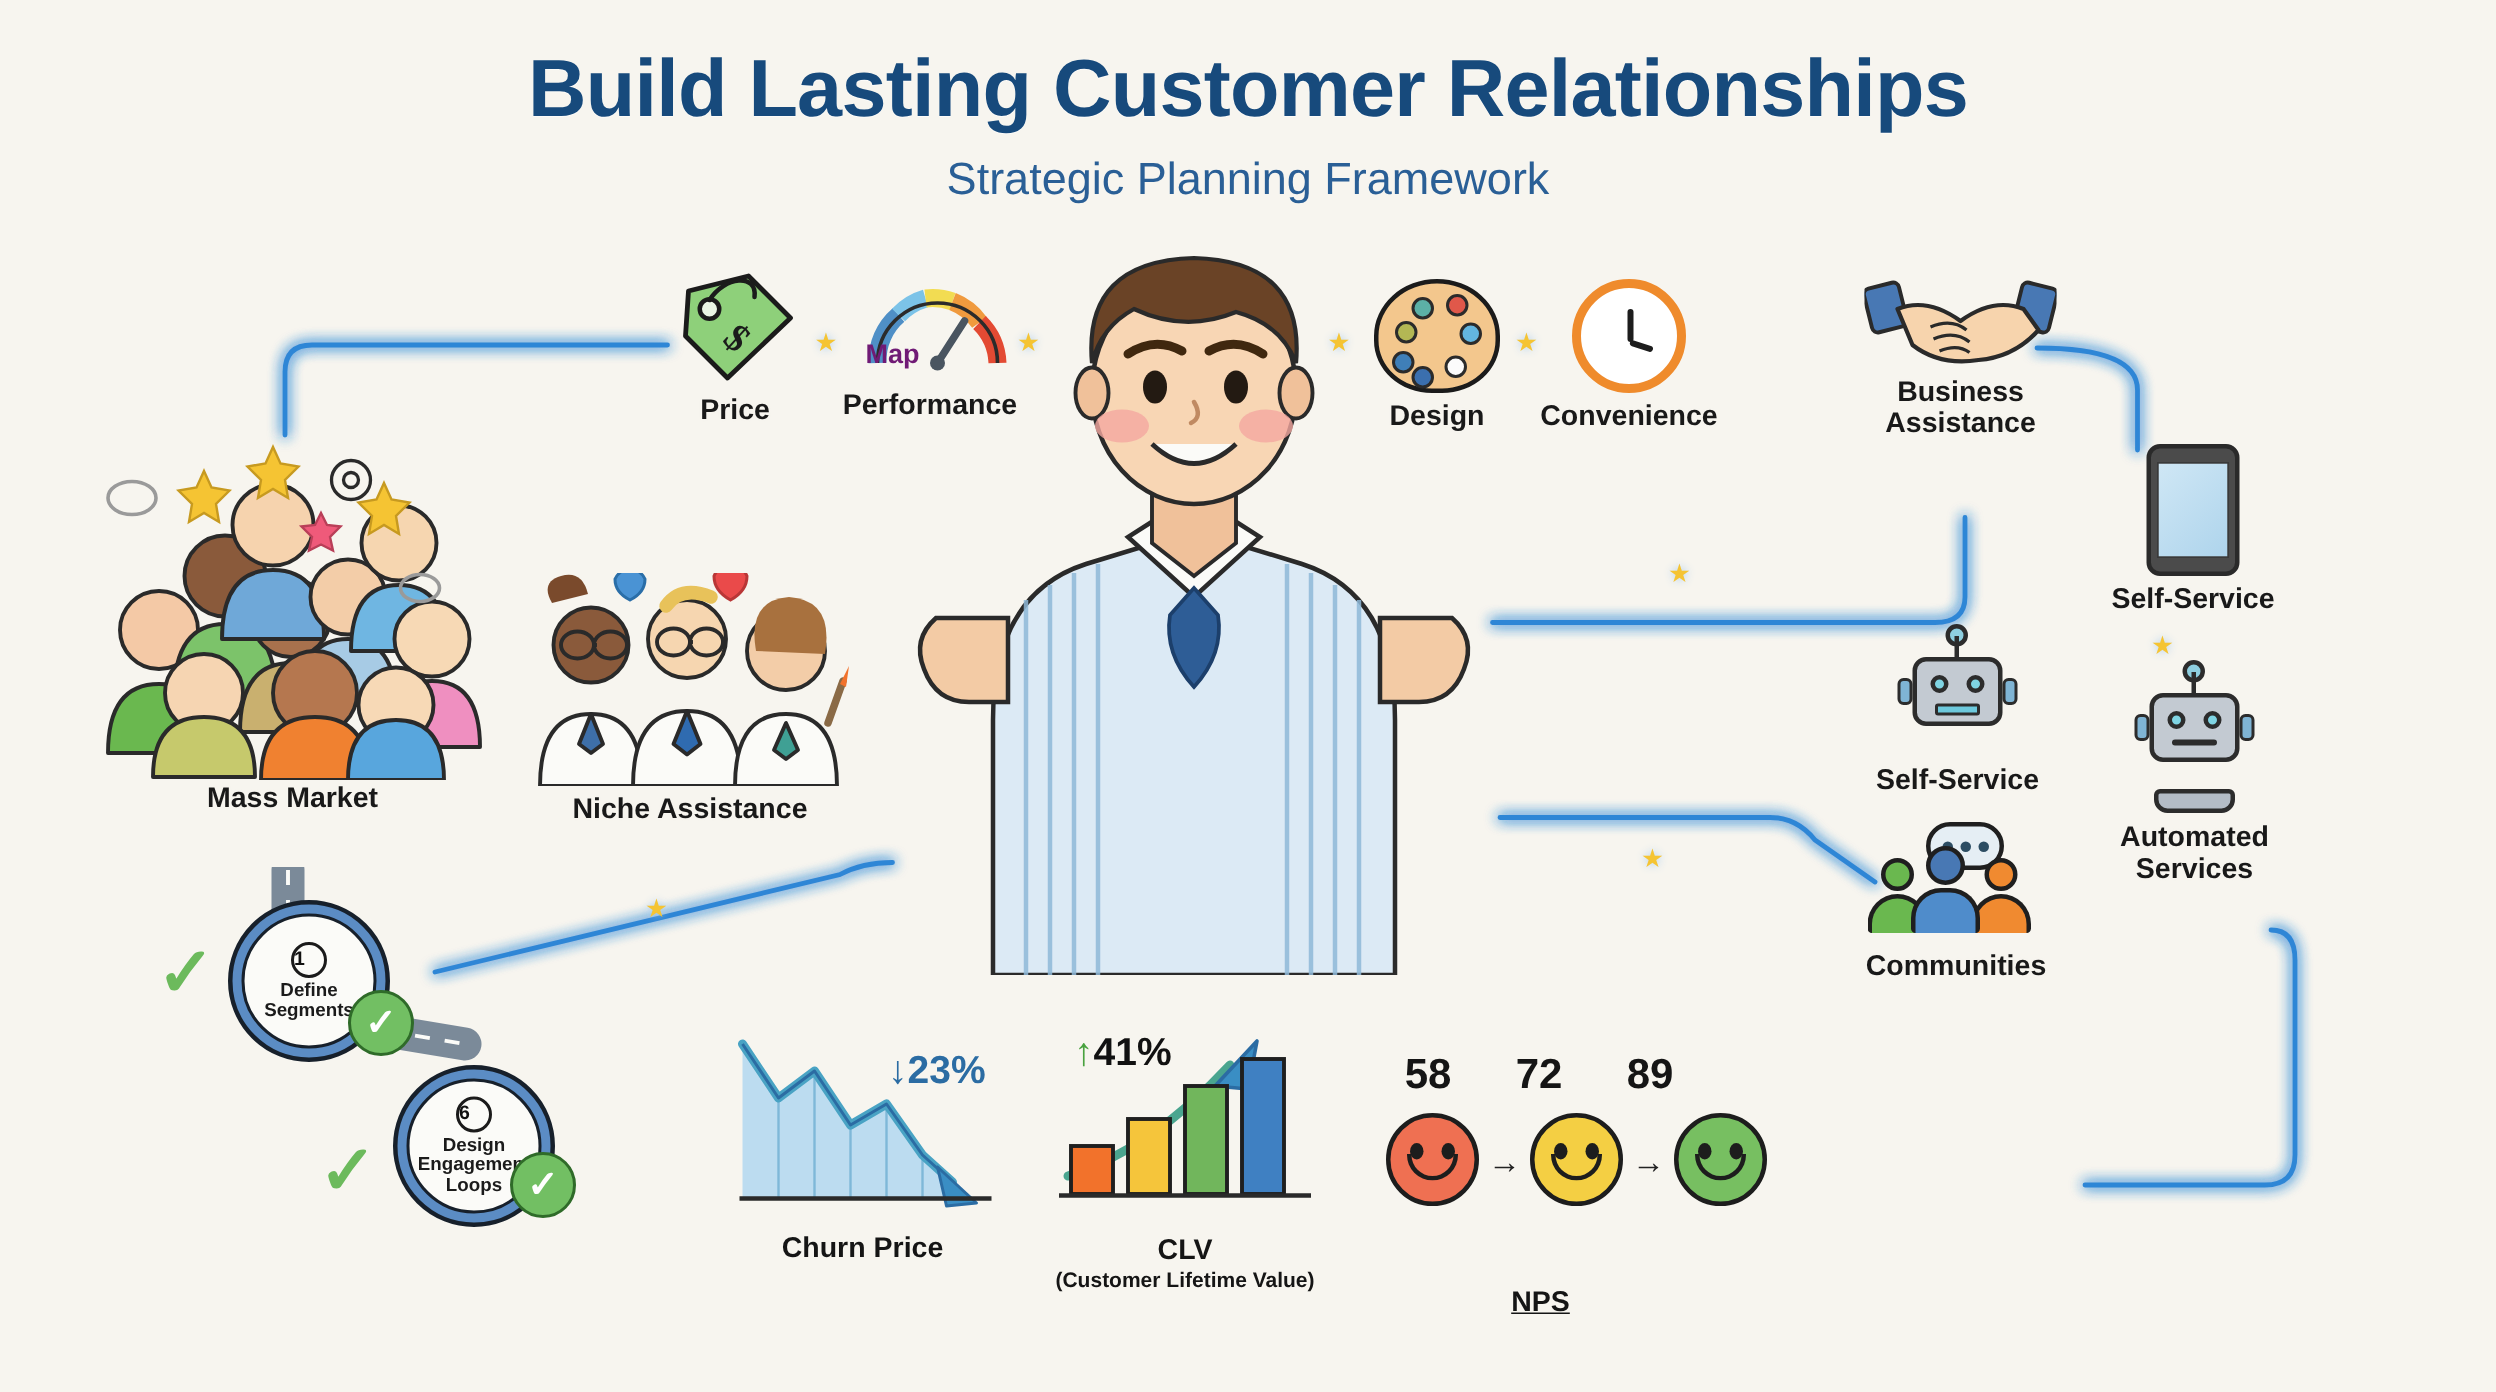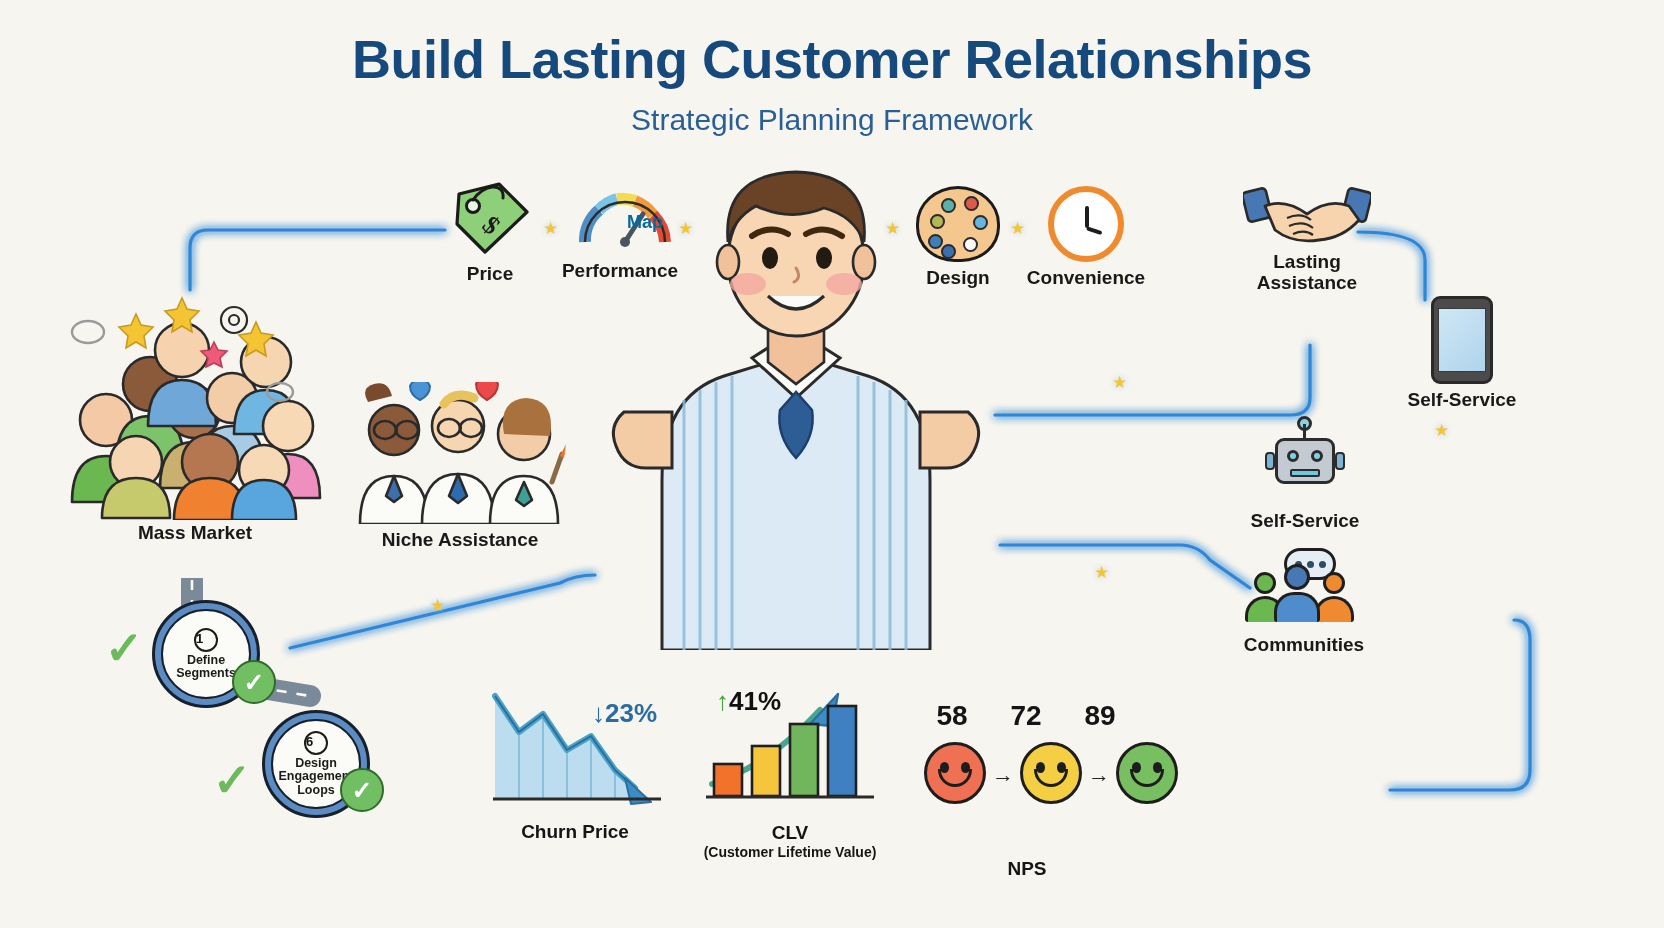--- a/index.html
+++ b/index.html
@@ -138,21 +138,21 @@
   .bubble{position:absolute;left:30px;top:-8px;width:52px;height:32px;border-radius:16px;background:#e5eef4;border:3px solid #1f1f1f;box-sizing:border-box;
     display:flex;align-items:center;justify-content:center;gap:5px;}
   .bubble s{width:7px;height:7px;border-radius:50%;background:#2c4d63;display:block;}
   .bulb{position:absolute;left:30px;top:-34px;width:42px;height:48px;border-radius:21px 21px 11px 11px;
     background:linear-gradient(180deg,#fde98a,#f5d44e);border:3px solid #1f1f1f;box-sizing:border-box;}
   .ray{position:absolute;width:3px;height:10px;background:#f2c63f;border-radius:2px;}
 
   .palette{width:84px;height:76px;border-radius:50% 50% 46% 46%;background:#f3c78d;border:3px solid #1b1b1b;position:relative;box-sizing:border-box;}
   .palette u{position:absolute;width:15px;height:15px;border-radius:50%;border:2px solid #2b2b2b;box-sizing:border-box;display:block;}
   .gauge{width:86px;height:52px;position:relative;}
-  .maplbl{position:absolute;left:0;width:100%;text-align:right;top:24px;font-size:18px;font-weight:bold;color:#0369a1;}
+  .maplbl{position:absolute;left:0;width:100%;text-align:left;top:38px;font-size:18px;font-weight:bold;color:#701a75;}
 </style>
 </head>
 <body>
 
 <div id="stage">
 
   <svg class="wires" width="1664" height="928" viewBox="0 0 1664 928">
     <defs>
       <filter id="glow" x="-60%" y="-60%" width="220%" height="220%">
         <feGaussianBlur stdDeviation="4.5" result="b"></feGaussianBlur>
@@ -400,21 +400,21 @@
     <svg class="icon" width="128" height="62" viewBox="0 0 128 62">
       <rect x="2" y="6" width="24" height="30" rx="4" fill="#4878b4" stroke="#2a2a2a" stroke-width="2.6" transform="rotate(-14 14 21)"></rect>
       <rect x="102" y="6" width="24" height="30" rx="4" fill="#4878b4" stroke="#2a2a2a" stroke-width="2.6" transform="rotate(14 114 21)"></rect>
       <path d="M22,22 q20,-8 42,8 q22,-16 42,-8 l10,14 q-16,18 -40,20 q-26,4 -44,-10 z" fill="#f7d4ad" stroke="#2a2a2a" stroke-width="2.8" stroke-linejoin="round"></path>
       <g fill="none" stroke="#2a2a2a" stroke-width="2.2">
         <path d="M44,34 q14,-6 24,2"></path>
           <path d="M46,42 q14,-6 24,2"></path>
           <path d="M50,50 q12,-5 20,1"></path>
       </g>
     </svg>
-    <div class="lbl">Lasting
+    <div class="lbl">Business
 Assistance</div>
   </div>
 
   <div class="node" style="left:1398px;top:296px;width:128px;">
     <div class="tablet" style="margin:0 auto;">
       <div class="scr"></div>
     </div>
     <div class="lbl">Self-Service</div>
   </div>
 
@@ -425,20 +425,35 @@
       <div class="ear l"></div>
         <div class="ear r"></div>
       <div class="head"></div>
       <div class="eyeb l"></div>
         <div class="eyeb r"></div>
       <div class="mth"></div>
     </div>
     <div class="lbl" style="margin-top:10px;">Self-Service</div>
   </div>
 
+  <div class="node" style="left:1398px;top:448px;width:130px;">
+    <div class="bot flat" style="margin:0 auto;">
+      <div class="knob"></div>
+        <div class="ant"></div>
+      <div class="ear l"></div>
+        <div class="ear r"></div>
+      <div class="head"></div>
+      <div class="eyeb l"></div>
+        <div class="eyeb r"></div>
+      <div class="mth"></div>
+    </div>
+    <div style="width:54px;height:16px;margin:2px auto 0;background:#b3bcc6;border:3px solid #2c2c2c;border-radius:4px 4px 9px 9px;box-sizing:border-box;"></div>
+    <div class="lbl" style="margin-top:6px;">Automated
+Services</div>
+  </div>
 
   <div class="node" style="left:1240px;top:556px;width:128px;">
     <div class="grp" style="margin:0 auto;">
       <div class="bubble">
           <s></s>
           <s></s>
           <s></s>
         </div>
       <div class="p" style="left:0;">
           <b style="background:#6ab84f;"></b>
@@ -541,16 +556,16 @@
           <span class="eye r"></span>
           <span class="mouth"></span>
       </div>
       <span class="npsarrow">→</span>
       <div class="face" style="background:#77bf61;">
         <span class="eye l"></span>
           <span class="eye r"></span>
           <span class="mouth"></span>
       </div>
     </div>
-    <div class="mlabel" style="position:absolute;left:52px;top:152px;width:110px;">NPS</div>
+    <div class="mlabel" style="position:absolute;left:52px;top:152px;width:110px;text-decoration:underline;">NPS</div>
   </div>
 
 </div>
 
 </body></html>

